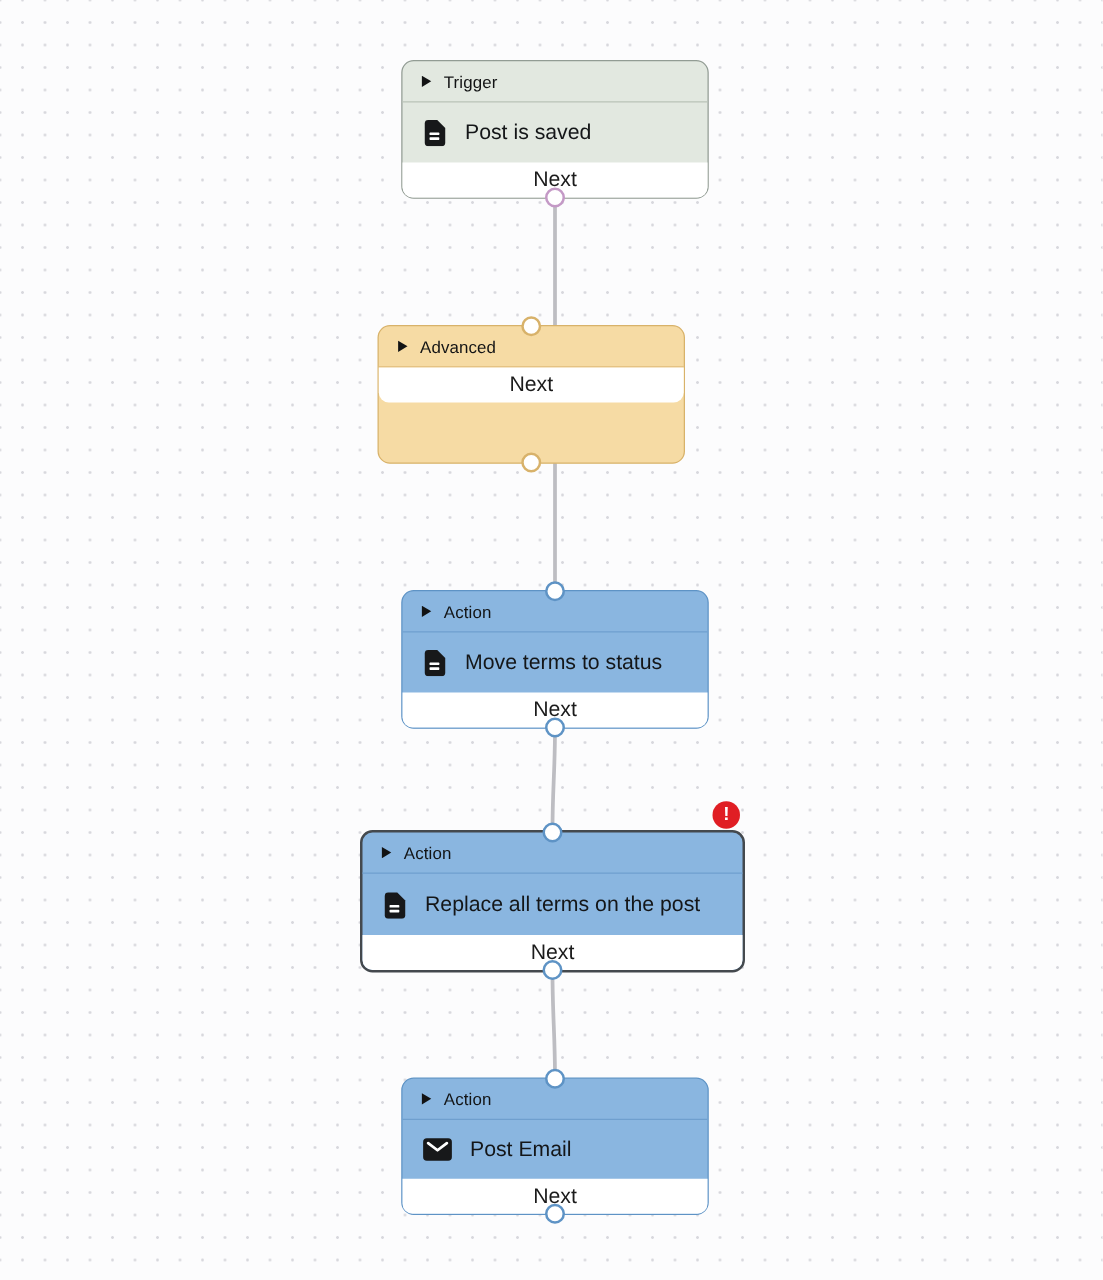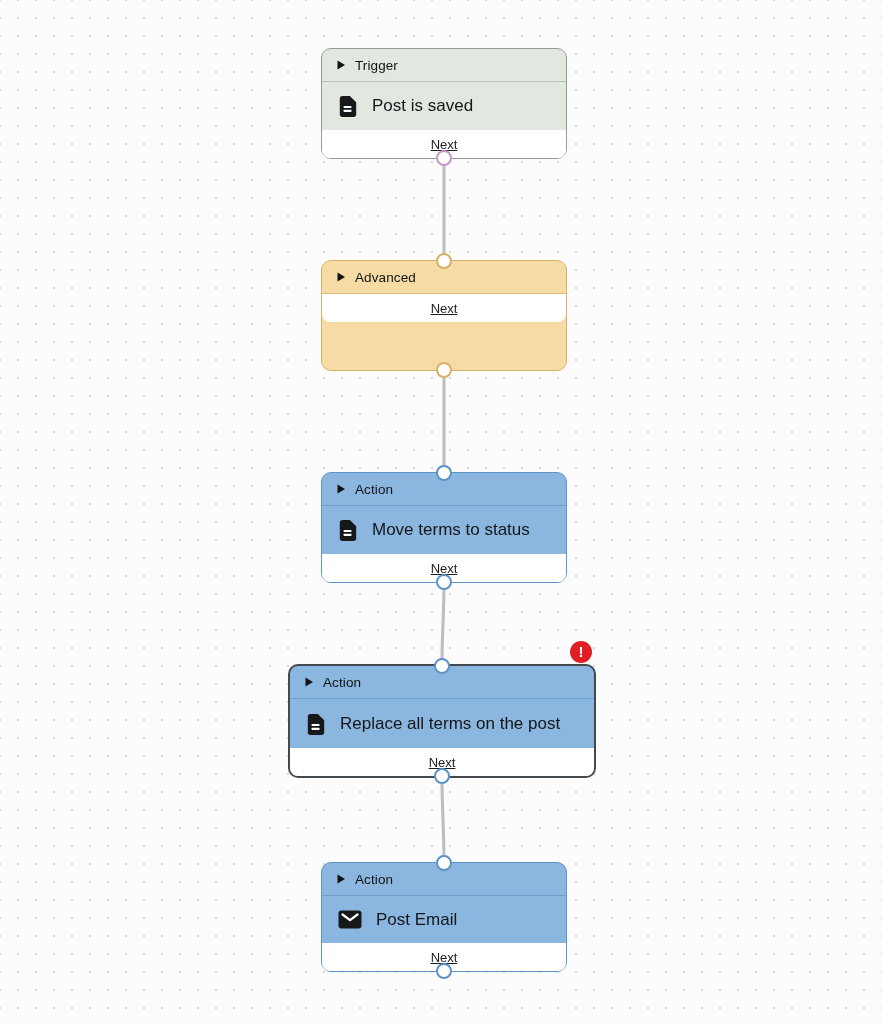--- a/index.html
+++ b/index.html
@@ -73,24 +73,23 @@
   .node-footer {
     flex: 0 0 28px;
     height: 28px;
     background: #ffffff;
     border-radius: 0 0 8px 8px;
     display: flex;
     align-items: center;
     justify-content: center;
   }
   .node-footer-label {
-    font-size: 13px;
+    font-size: 17px;
     font-weight: 500;
     color: #1b1b1b;
-    text-decoration: underline;
   }
   .port {
     position: absolute;
     left: 50%;
     width: 16px;
     height: 16px;
     border-radius: 50%;
     background: #ffffff;
     border: 2.5px solid var(--port);
     transform: translate(-50%, -50%);
@@ -110,21 +109,21 @@
     color: #ffffff;
     font-size: 15px;
     font-weight: bold;
     line-height: 22px;
     text-align: center;
     z-index: 4;
     cursor: pointer;
   }
   
   #node-0 { left: 321px; top: 48px;  width: 246px; height: 111px; }
-  #node-1 { left: 321px; top: 260px; width: 246px; height: 111px; }
+  #node-1 { left: 302px; top: 260px; width: 246px; height: 111px; }
   #node-2 { left: 321px; top: 472px; width: 246px; height: 111px; }
   #node-3 { left: 288px; top: 664px; width: 308px; height: 114px; }
   #node-4 { left: 321px; top: 862px; width: 246px; height: 110px; }
 </style>
 </head>
 <body>
 
 <div class="canvas">
 
   <svg class="edges" width="882" height="1024" viewBox="0 0 882 1024">

